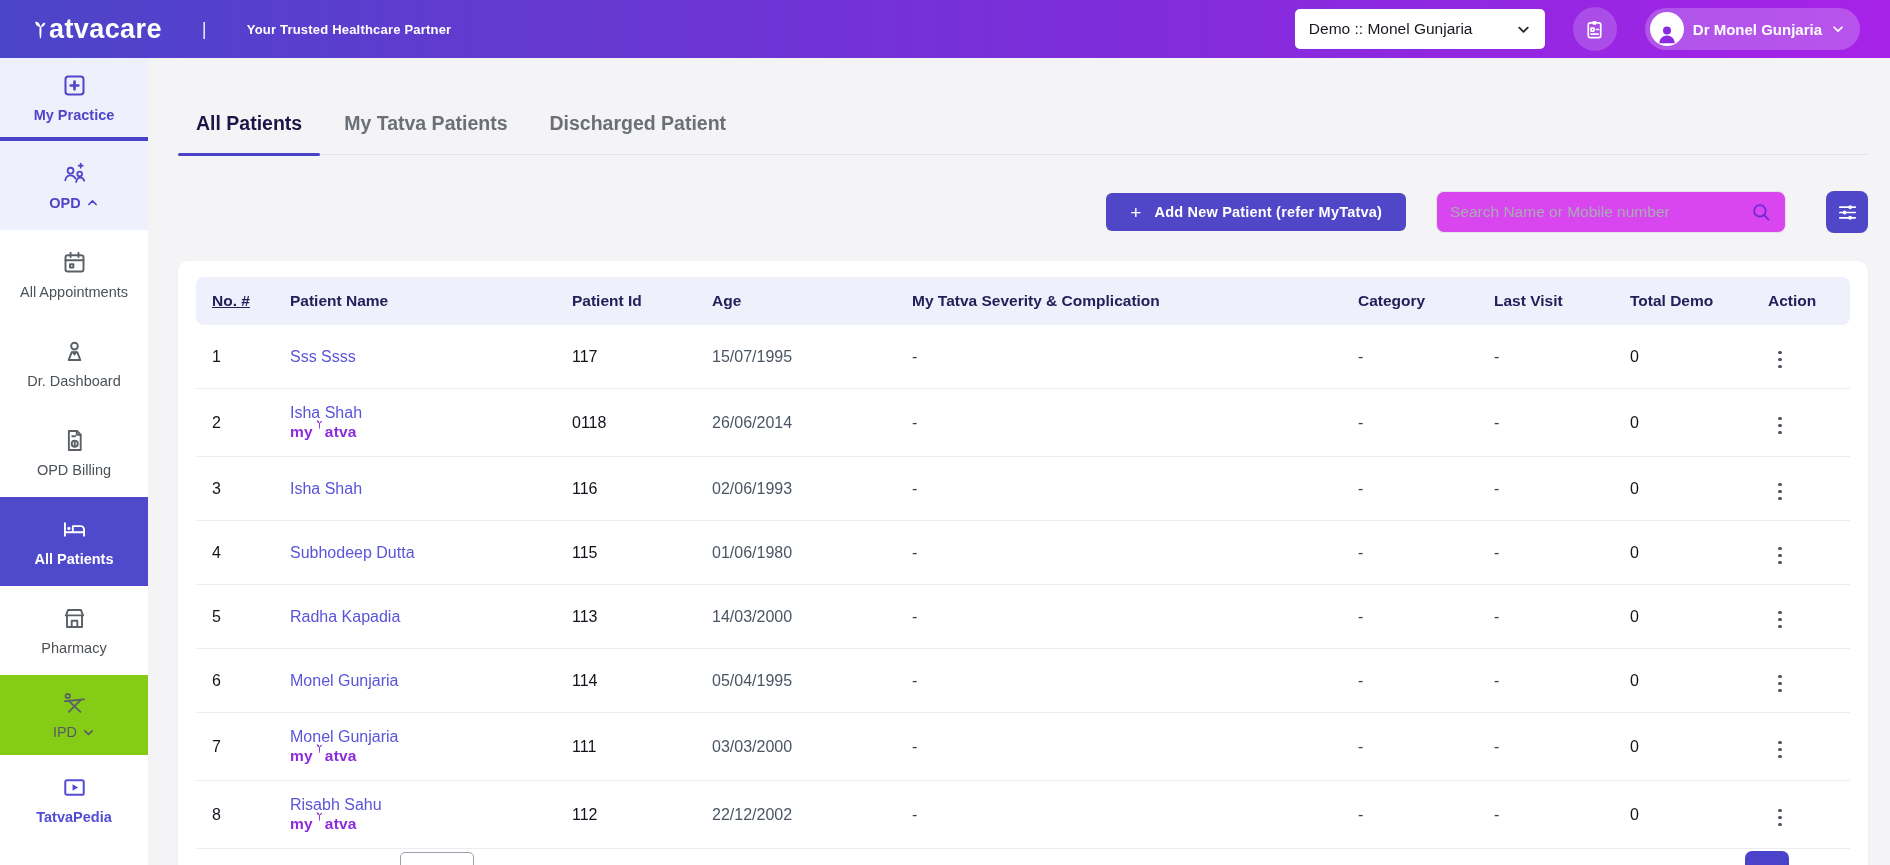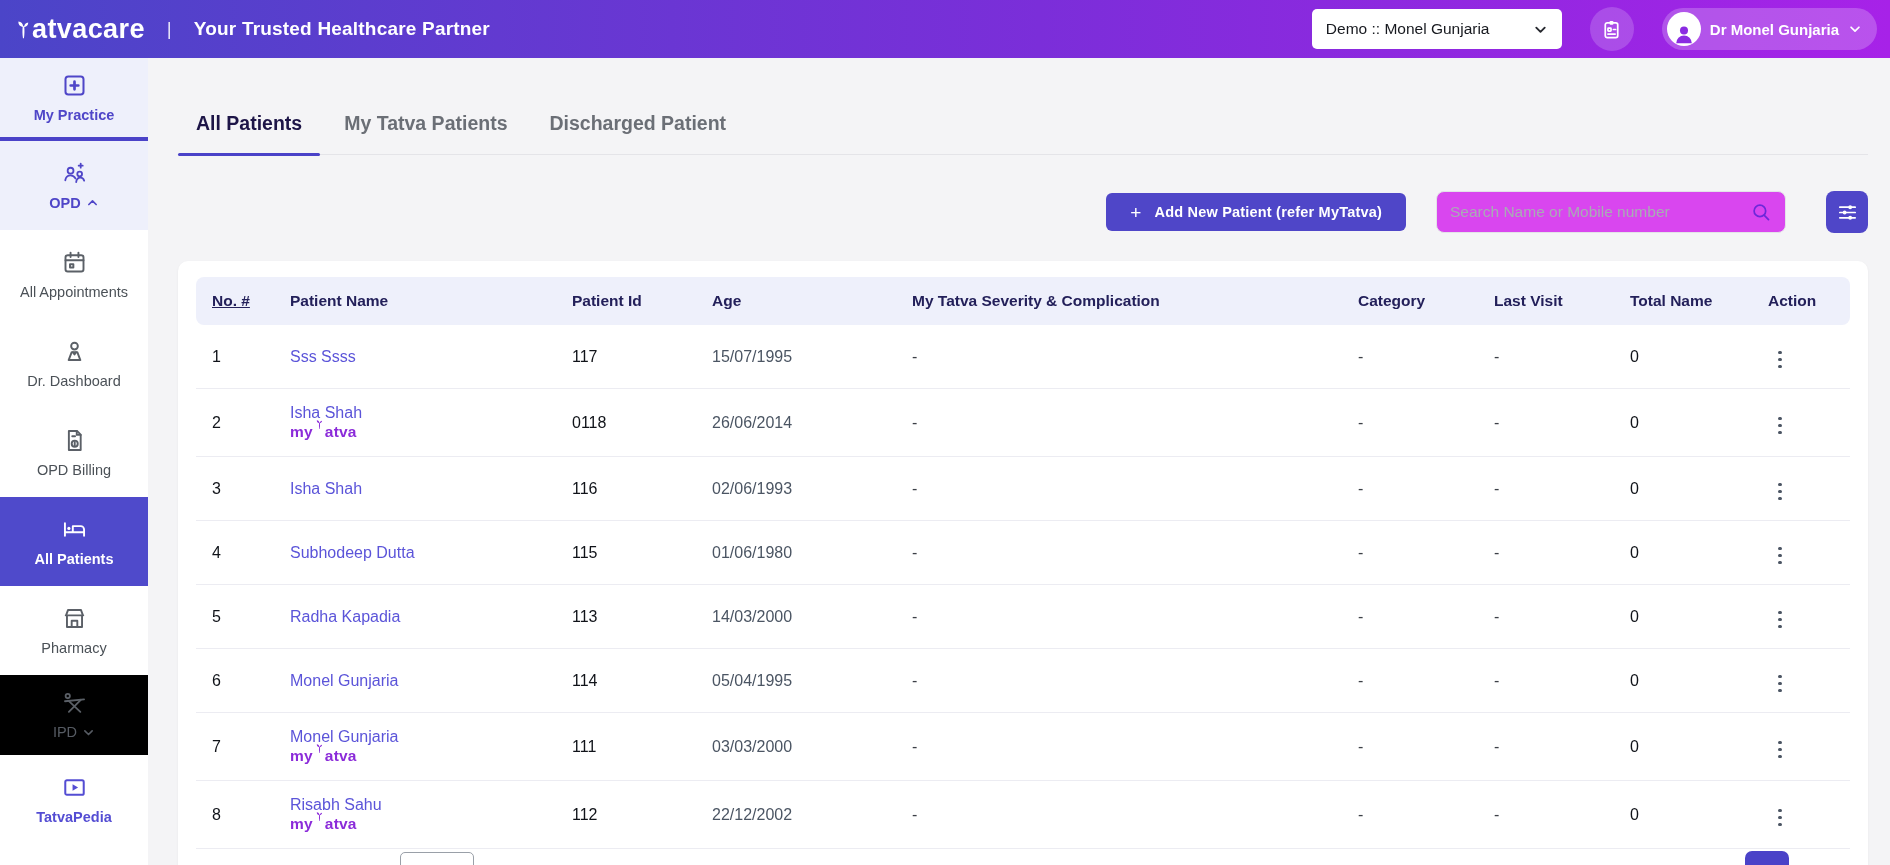--- a/index.html
+++ b/index.html
@@ -3,29 +3,30 @@
 <meta charset="utf-8">
 <style>
   * { box-sizing: border-box; margin: 0; padding: 0; }
   html,body { width:1890px; height:865px; overflow:hidden; }
   body {
     font-family: "Liberation Sans", "DejaVu Sans", sans-serif;
     background:#f4f4f6; position:relative; color:#15171c;
   }
   
   .topbar{
-    height:58px; display:flex; align-items:center; padding:0 13px; color:#fff;
+    height:58px; display:flex; align-items:center; padding:0 30px; color:#fff;
     background:linear-gradient(90deg, var(--grad-a,#4b45c8) 0%, var(--grad-b,#7b2ed9) 55%, var(--grad-c,#a722e8) 100%);
+    gap:18px;
   }
   .brand{display:flex; align-items:center; cursor:pointer;}
   .brand .sprout{width:21px; height:27px; display:inline-flex; margin-right:-2px;}
   .brand .sprout svg{width:100%; height:100%;}
   .brand-text{font-size:27px; font-weight:bold; letter-spacing:.4px;}
   .brand-divider{margin:0 22px; font-size:19px; opacity:.85; font-weight:300;}
-  .tagline{font-size:19px; font-weight:600; letter-spacing:.2px;}
+  .tagline{font-size:13px; font-weight:600; letter-spacing:.2px;}
   .header-right{margin-left:auto; display:flex; align-items:center; gap:28px;}
   .clinic-select{
     background:#fff; color:#17191f; height:40px; width:250px; border-radius:5px;
     display:flex; align-items:center; justify-content:space-between; padding:0 14px;
     font-size:15.5px; cursor:pointer;
   }
   .clinic-select .chev{color:#26282e; width:15px; height:15px; display:inline-flex;}
   .icon-circle{
     width:44px; height:44px; border-radius:50%; background:rgba(255,255,255,.18);
     display:flex; align-items:center; justify-content:center; cursor:pointer;
@@ -49,21 +50,21 @@
   }
   .side-item .si-icon{display:inline-flex; color:#5b6067;}
   .side-item .si-icon svg{width:27px; height:27px;}
   .si-label-row{display:flex; align-items:center; gap:5px; padding:0 4px; line-height:1.15;}
   .si-chev{width:13px; height:13px; display:inline-flex;}
   .v-section-active{background:var(--section-bg,#eef0fb); color:#4f46c8; font-weight:600;}
   .v-section-active .si-icon{color:#4f46c8;}
   .divider-bottom{border-bottom:4px solid #4a42c8; height:83px;}
   .v-selected{background:var(--selected-bg,#4f4acb); color:#fff; font-weight:bold;}
   .v-selected .si-icon{color:#fff;}
-  .v-section-muted{background:#000000; color:#565b63; height:80px;}
+  .v-section-muted{background:#84cc16; color:#565b63; height:80px;}
   .v-accent{color:#544dd3; font-weight:600;}
   .v-accent .si-icon{color:#544dd3;}
   
   .content{flex:1; padding:0 22px 0 30px; position:relative;}
   .tabs{display:flex; gap:6px; margin-top:40px; border-bottom:1px solid #e4e4e8;}
   .tab{
     padding:14px 18px 19px; font-size:19.5px; font-weight:bold; color:#6b6f76;
     cursor:pointer; position:relative; white-space:nowrap;
   }
   .tab.active{color:var(--tab-active,#1d1547);}
@@ -352,21 +353,21 @@
         </colgroup>
         <thead>
             <tr id="thead-row">
               <th>No. #</th>
               <th>Patient Name</th>
               <th>Patient Id</th>
               <th>Age</th>
               <th>My Tatva Severity &amp; Complication</th>
               <th>Category</th>
               <th>Last Visit</th>
-              <th>Total Name</th>
+              <th>Total Demo</th>
               <th>Action</th>
             </tr>
           </thead>
         <tbody id="tbody">
             <tr>
               <td class="c-num">1</td>
               <td class=""><a class="name-link">Sss Ssss</a></td>
               <td class="c-num">117</td>
               <td class="c-date">15/07/1995</td>
               <td class="c-dash">-</td>

